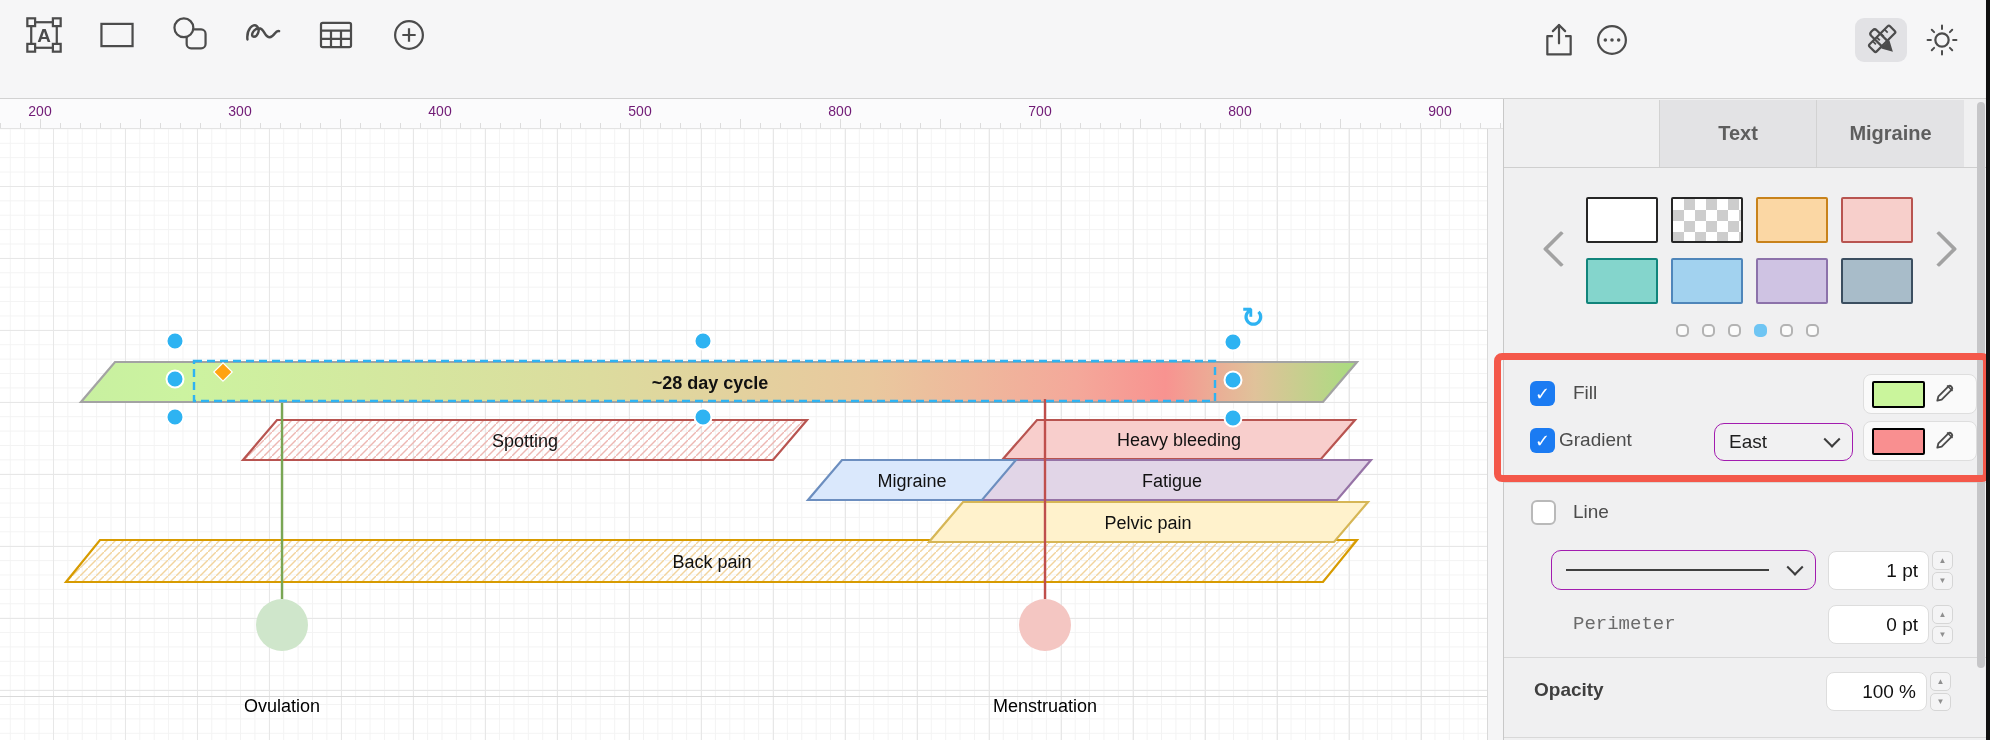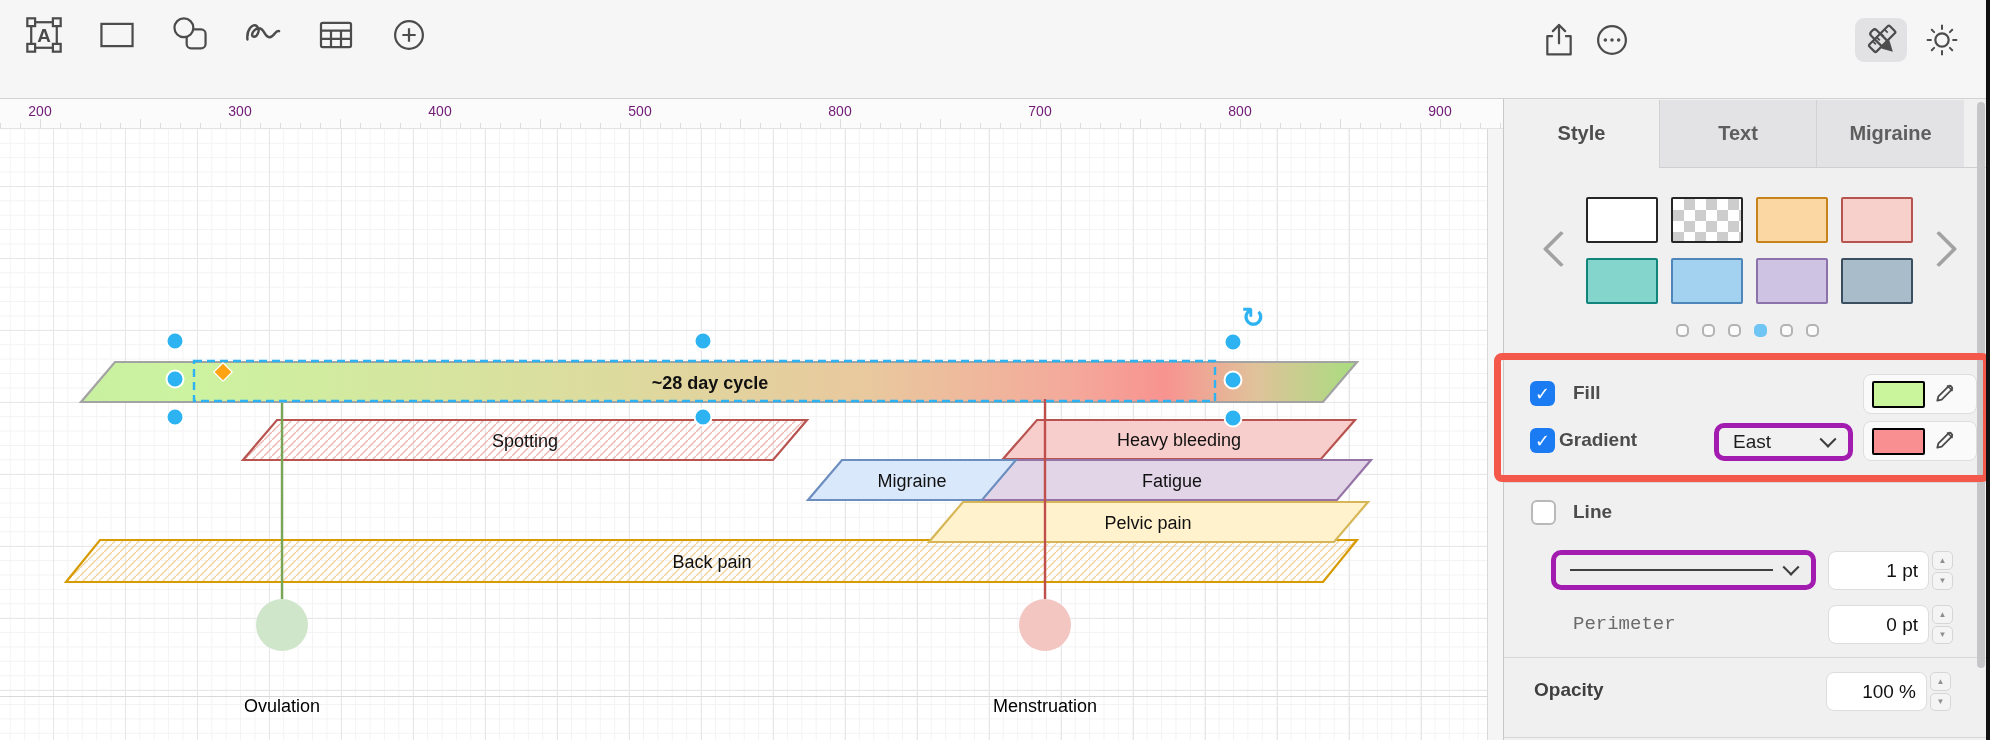--- a/index.html
+++ b/index.html
@@ -47,26 +47,26 @@
   .pal-chev{position:absolute;top:138px;width:22px;height:22px;border-right:4px solid #a2a2a2;border-bottom:4px solid #a2a2a2;border-radius:2px;}
   .pal-chev.left{left:44px;transform:rotate(135deg);}
   .pal-chev.right{left:422px;transform:rotate(-45deg);}
   .pager{position:absolute;left:0;top:226px;width:487px;display:flex;justify-content:center;gap:13px;}
   .dot{width:13px;height:13px;border-radius:5px;border:2px solid #b3b3b3;box-sizing:border-box;background:#fbfbfb;}
   .dot.active{background:#6fc5f3;border-color:#6fc5f3;}
 
   .checkbox{position:absolute;width:25px;height:25px;border-radius:6px;box-sizing:border-box;display:flex;align-items:center;justify-content:center;font-size:18px;color:#fff;}
   .checkbox.on{background:#1b7bf2;}
   .checkbox.off{background:#ffffff;border:2px solid #b9b9b9;}
-  .row-label{position:absolute;font-size:19px;font-weight:700;color:#4c4c4c;}
+  .row-label{position:absolute;font-size:19px;font-weight:400;color:#4c4c4c;}
   .row-label.plain{font-weight:400;color:#6b6b6b;font-family:Liberation Mono, monospace;}
   .row-label.strong{font-weight:700;color:#3f3f3f;}
   .color-btn{position:absolute;width:114px;height:40px;background:#fafafa;border:1px solid #dedede;border-radius:8px;box-sizing:border-box;display:flex;align-items:center;padding:0 8px;gap:8px;}
   .color-chip{width:53px;height:27px;border:2px solid #000;border-radius:2px;box-sizing:border-box;}
-  .dropdown{position:absolute;background:#f1f1f2;border:5px solid #a21caf;border-radius:10px;box-sizing:border-box;display:flex;align-items:center;padding:0 14px;font-size:19px;color:#1e1e1e;}
+  .dropdown{position:absolute;background:#f1f1f2;border:1px solid #a21caf;border-radius:10px;box-sizing:border-box;display:flex;align-items:center;padding:0 14px;font-size:19px;color:#1e1e1e;}
   .dropdown .chev{margin-left:auto;width:10px;height:10px;border-right:2.5px solid #3c3c3c;border-bottom:2.5px solid #3c3c3c;transform:rotate(45deg) translate(-2px,-2px);}
   .line-sample{height:2px;background:#3f3f3f;width:203px;}
   .num-input{position:absolute;width:101px;height:39px;background:#ffffff;border:1px solid #dddddd;border-radius:8px;box-sizing:border-box;display:flex;align-items:center;justify-content:flex-end;padding-right:10px;font-size:19px;color:#111111;}
   .stepper{position:absolute;width:21px;height:39px;display:flex;flex-direction:column;gap:2px;}
   .step-btn{flex:1;background:#f4f4f5;border:1px solid #d6d6d6;border-radius:5px;display:flex;align-items:center;justify-content:center;font-size:8px;color:#8f8f8f;box-sizing:border-box;}
   .divider{position:absolute;left:0;width:487px;height:1px;background:#d8d8d8;}
   .vscroll{position:absolute;left:473px;top:4px;width:8px;height:566px;border-radius:4px;background:#c6c6c8;}
 
   
   .annotation{position:absolute;left:1494px;top:353px;width:482px;height:115px;border:7px solid #f4584a;border-radius:8px;z-index:40;}
@@ -321,23 +321,20 @@
         <circle cx="175" cy="417" r="8.5" fill="#2eb3f2" stroke="#ffffff" stroke-width="2"></circle>
         <circle cx="703" cy="417" r="8.5" fill="#2eb3f2" stroke="#ffffff" stroke-width="2"></circle>
         <circle cx="1233" cy="418" r="8.5" fill="#2eb3f2" stroke="#ffffff" stroke-width="2"></circle>
         <rect x="216.5" y="365.5" width="13" height="13" fill="#ffa312" stroke="#ffffff" stroke-width="1.2" transform="rotate(45 223 372)"></rect>
         <text x="1253" y="327" text-anchor="middle" font-size="28" fill="#2eb3f2" font-family="DejaVu Sans, sans-serif" font-weight="700">↻</text>
       </g>
   </svg>
 
   <div class="panel">
     <div class="tabbar">
-      <div class="tab active" style="left:0;width:155px;">
-          <span>Style</span>
-        </div>
       <div class="tab" style="left:155px;width:157px;">
           <span>Text</span>
         </div>
       <div class="tab" style="left:312px;width:148px;">
           <span>Migraine</span>
         </div>
     </div>
 
     <div class="pal-chev left"></div>
     <div class="pal-chev right"></div>

